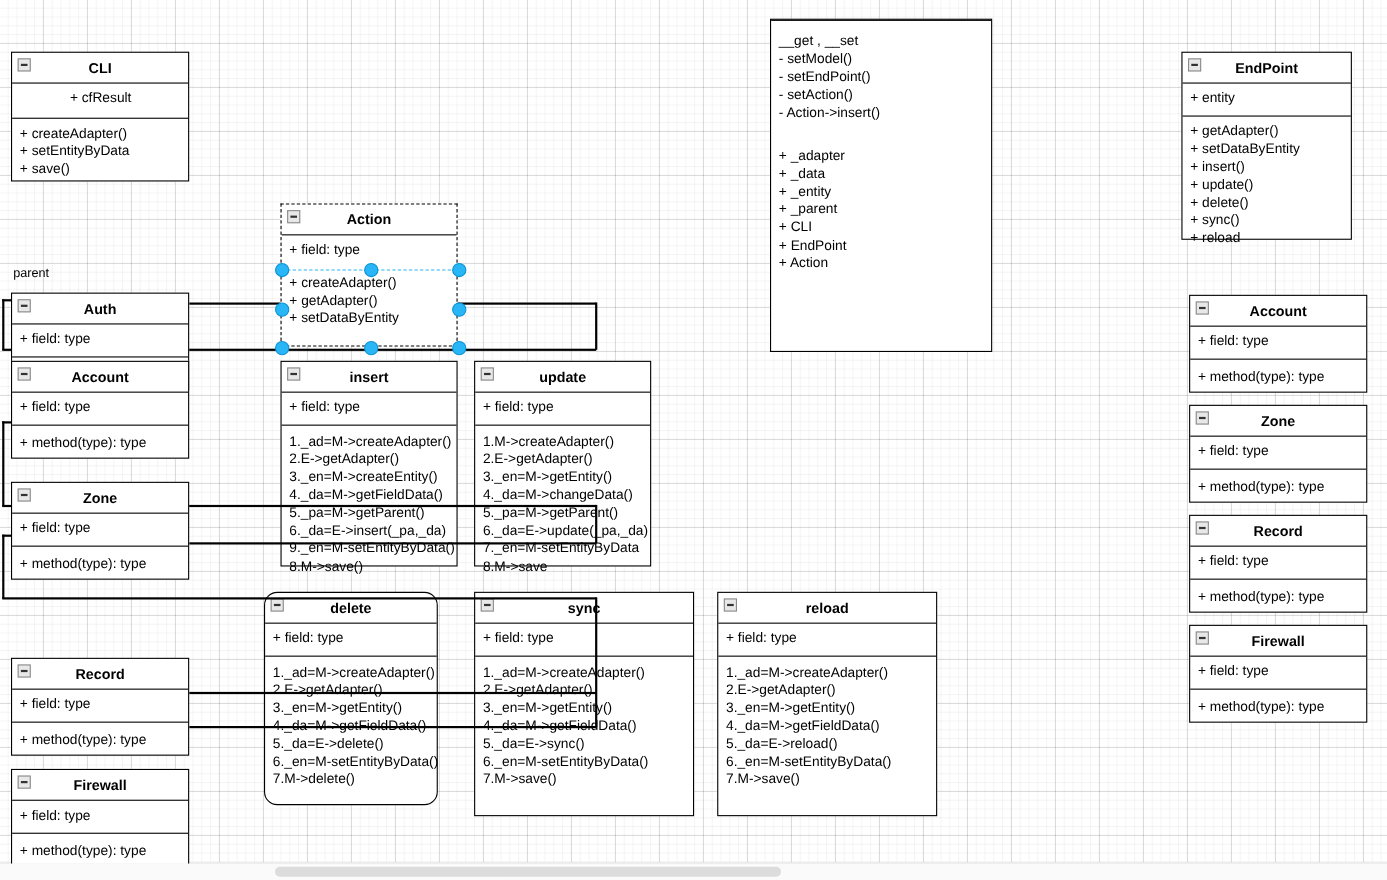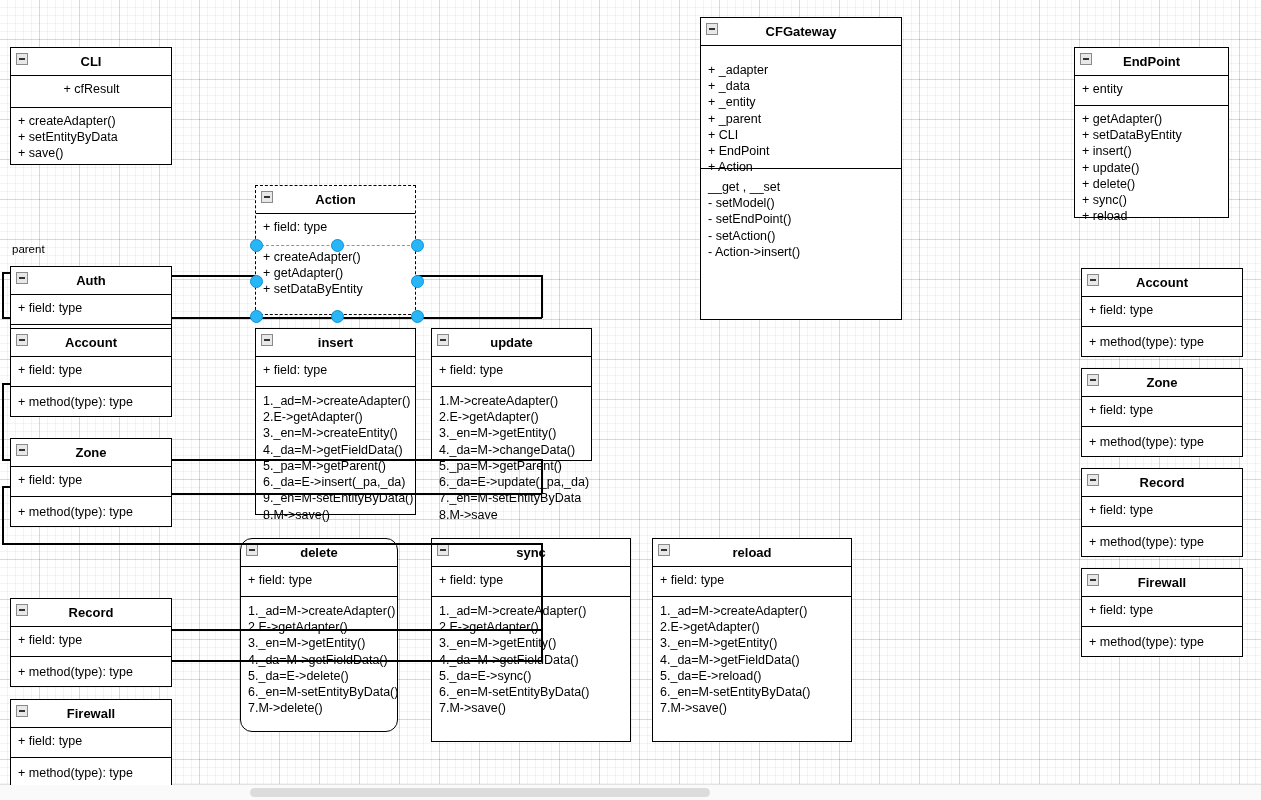--- a/index.html
+++ b/index.html
@@ -180,39 +180,35 @@
       <div class="row">+ cfResult</div>
     </div>
     <div class="section divided">
       <div class="row">+ createAdapter()</div>
       <div class="row">+ setEntityByData</div>
       <div class="row">+ save()</div>
     </div>
   </div>
 
   <div class="uml" style="left:700px; top:17px; width:202px; height:303px;">
-    <div class="title">
-      <span class="collapse-ico"></span>
-      <span>CFGateway</span>
+    <div class="section divided" style="padding-top:11px;">
+      <div class="row">__get , __set</div>
+      <div class="row">- setModel()</div>
+      <div class="row">- setEndPoint()</div>
+      <div class="row">- setAction()</div>
+      <div class="row">- Action-&gt;insert()</div>
     </div>
     <div class="section attrs" style="height:122px; padding-top:17px;">
       <div class="row">+ _adapter</div>
       <div class="row">+ _data</div>
       <div class="row">+ _entity</div>
       <div class="row">+ _parent</div>
       <div class="row">+ CLI</div>
       <div class="row">+ EndPoint</div>
       <div class="row">+ Action</div>
-    </div>
-    <div class="section divided" style="padding-top:11px;">
-      <div class="row">__get , __set</div>
-      <div class="row">- setModel()</div>
-      <div class="row">- setEndPoint()</div>
-      <div class="row">- setAction()</div>
-      <div class="row">- Action-&gt;insert()</div>
     </div>
   </div>
 
   <div class="uml" style="left:1074px; top:47px; width:155px; height:171px;">
     <div class="title">
       <span class="collapse-ico"></span>
       <span>EndPoint</span>
     </div>
     <div class="section attrs" style="height:29px;">
       <div class="row">+  entity</div>
@@ -331,21 +327,21 @@
       <div class="row">2.E-&gt;getAdapter()</div>
       <div class="row">3._en=M-&gt;createEntity()</div>
       <div class="row">4._da=M-&gt;getFieldData()</div>
       <div class="row">5._pa=M-&gt;getParent()</div>
       <div class="row">6._da=E-&gt;insert(_pa,_da)</div>
       <div class="row">9._en=M-setEntityByData()</div>
       <div class="row">8.M-&gt;save()</div>
     </div>
   </div>
 
-  <div class="uml" style="left:431px; top:328px; width:161px; height:133px;">
+  <div class="uml" style="left:431px; top:328px; width:161px; height:187px;">
     <div class="title">
       <span class="collapse-ico"></span>
       <span>update</span>
     </div>
     <div class="section attrs" style="height:29px;">
       <div class="row">+ field: type</div>
     </div>
     <div class="section divided" style="padding-top:7px;">
       <div class="row">1.M-&gt;createAdapter()</div>
       <div class="row">2.E-&gt;getAdapter()</div>

